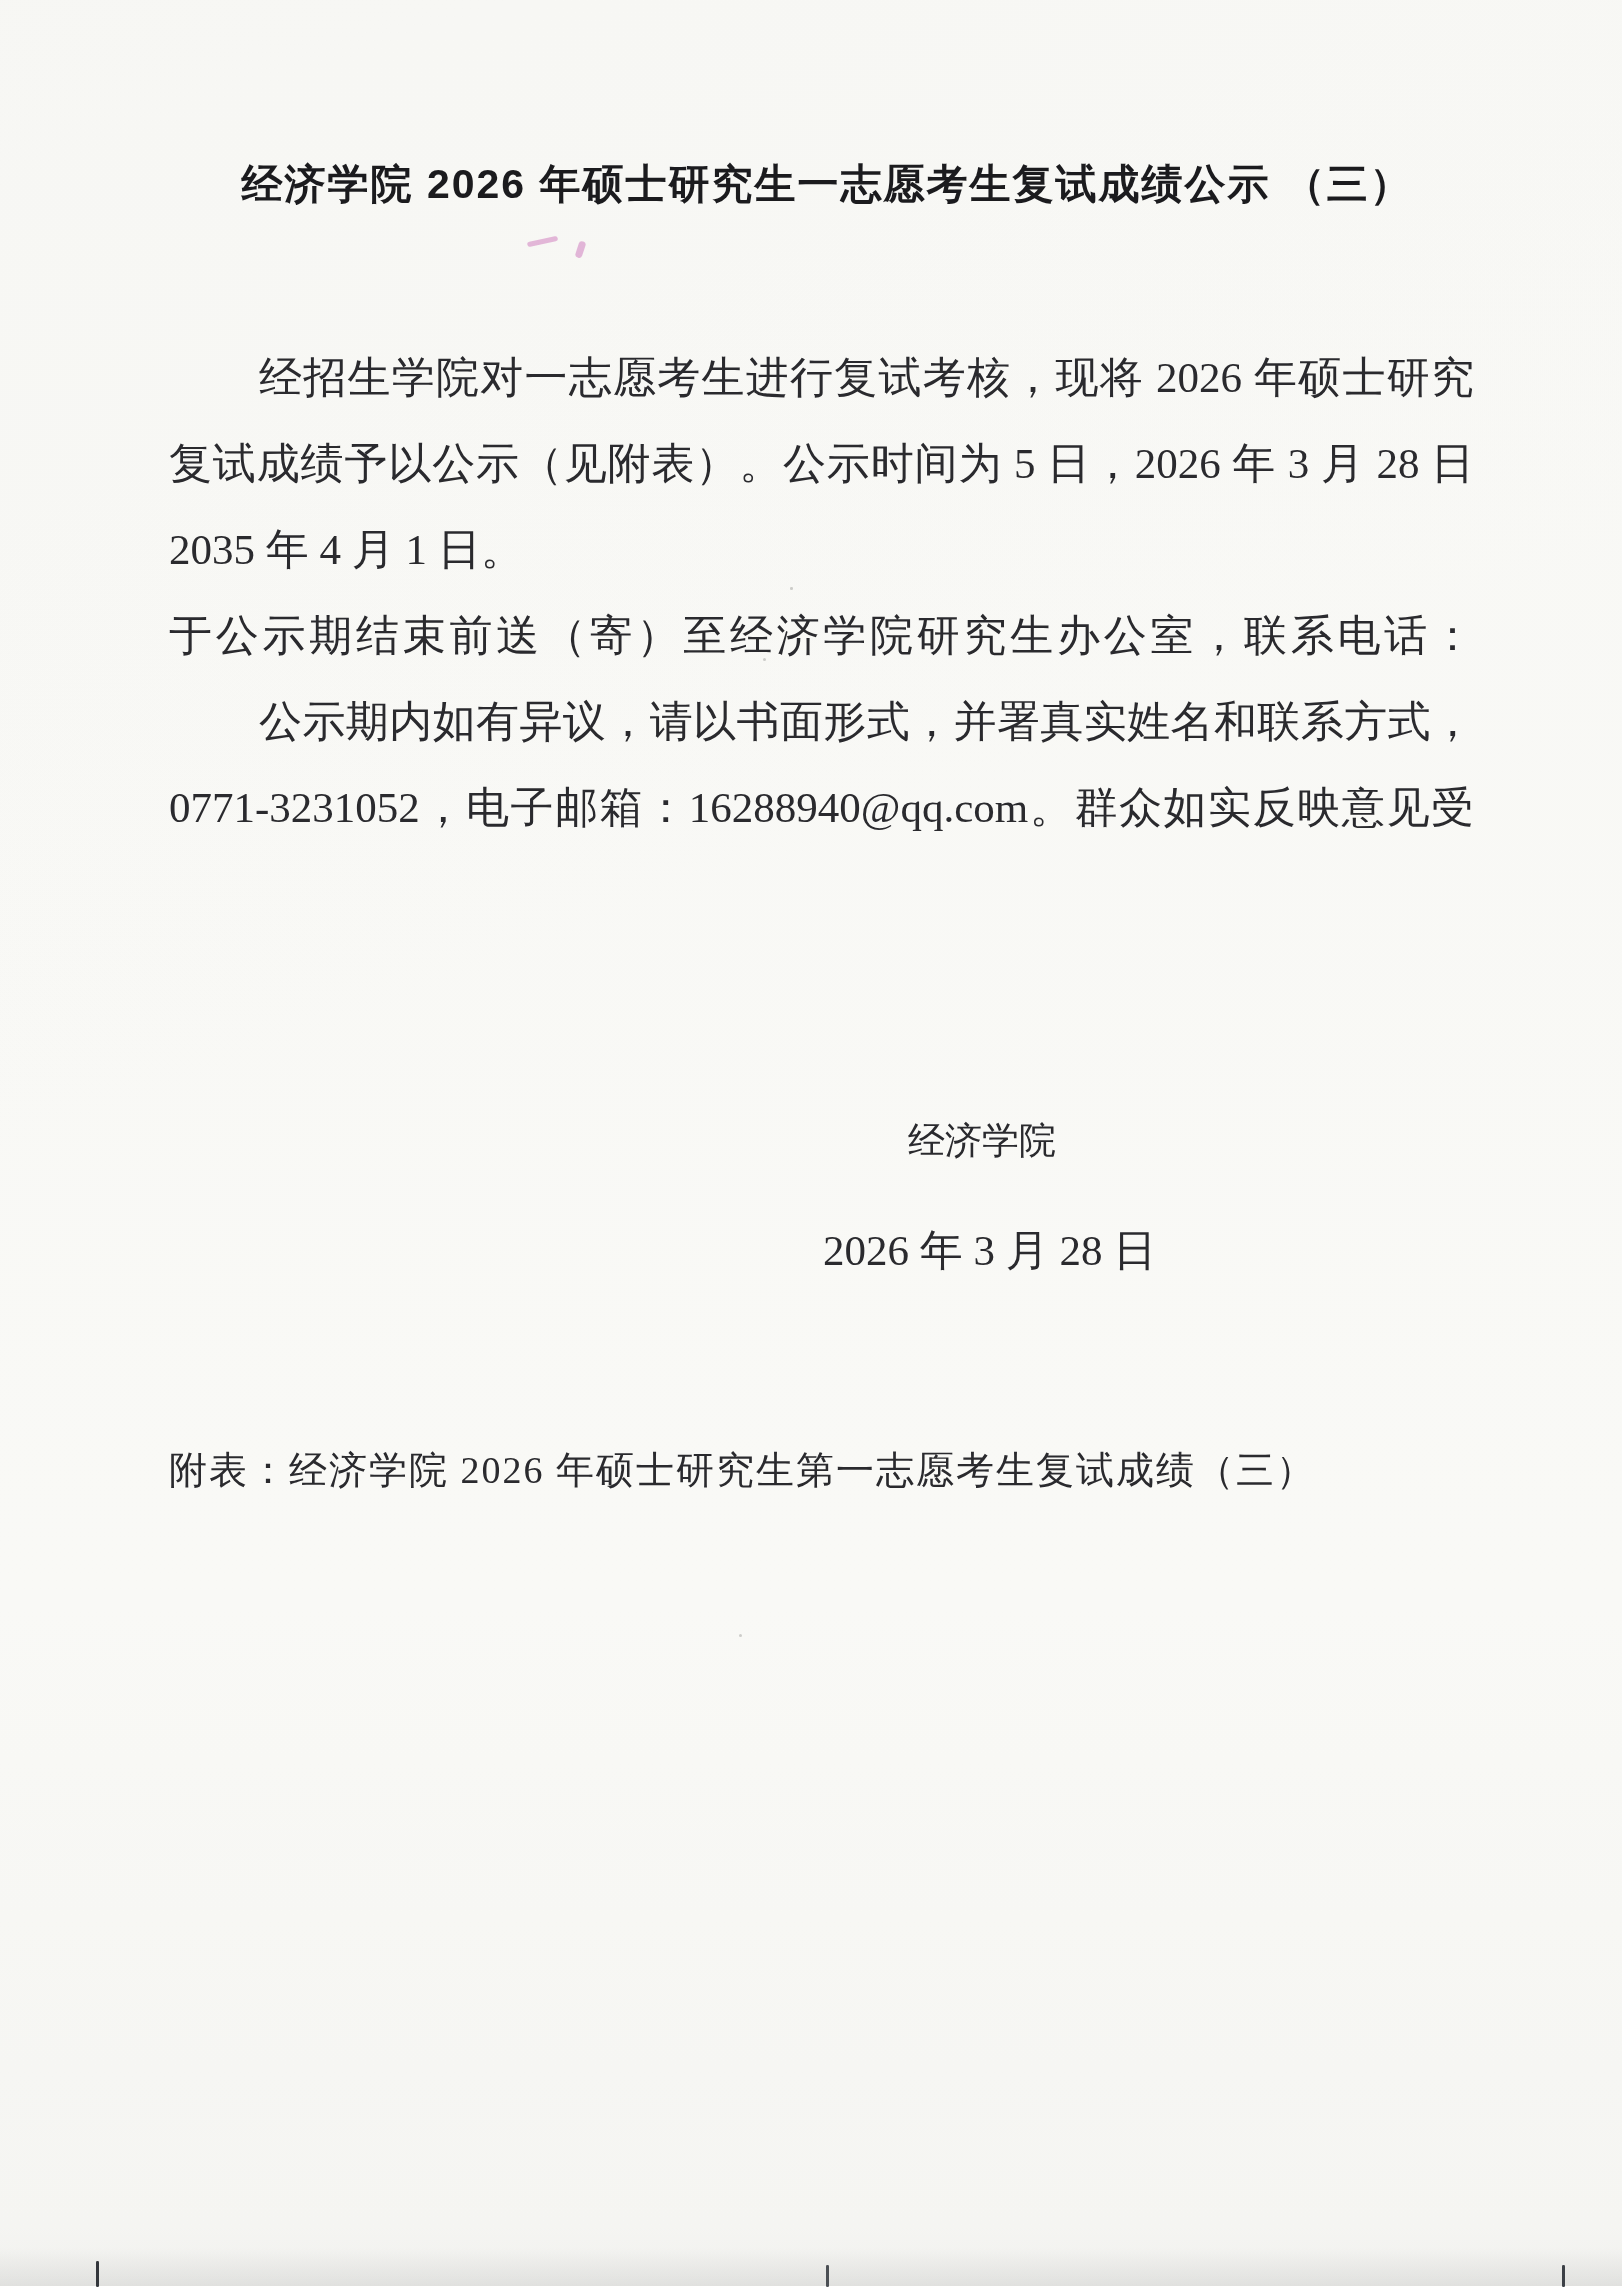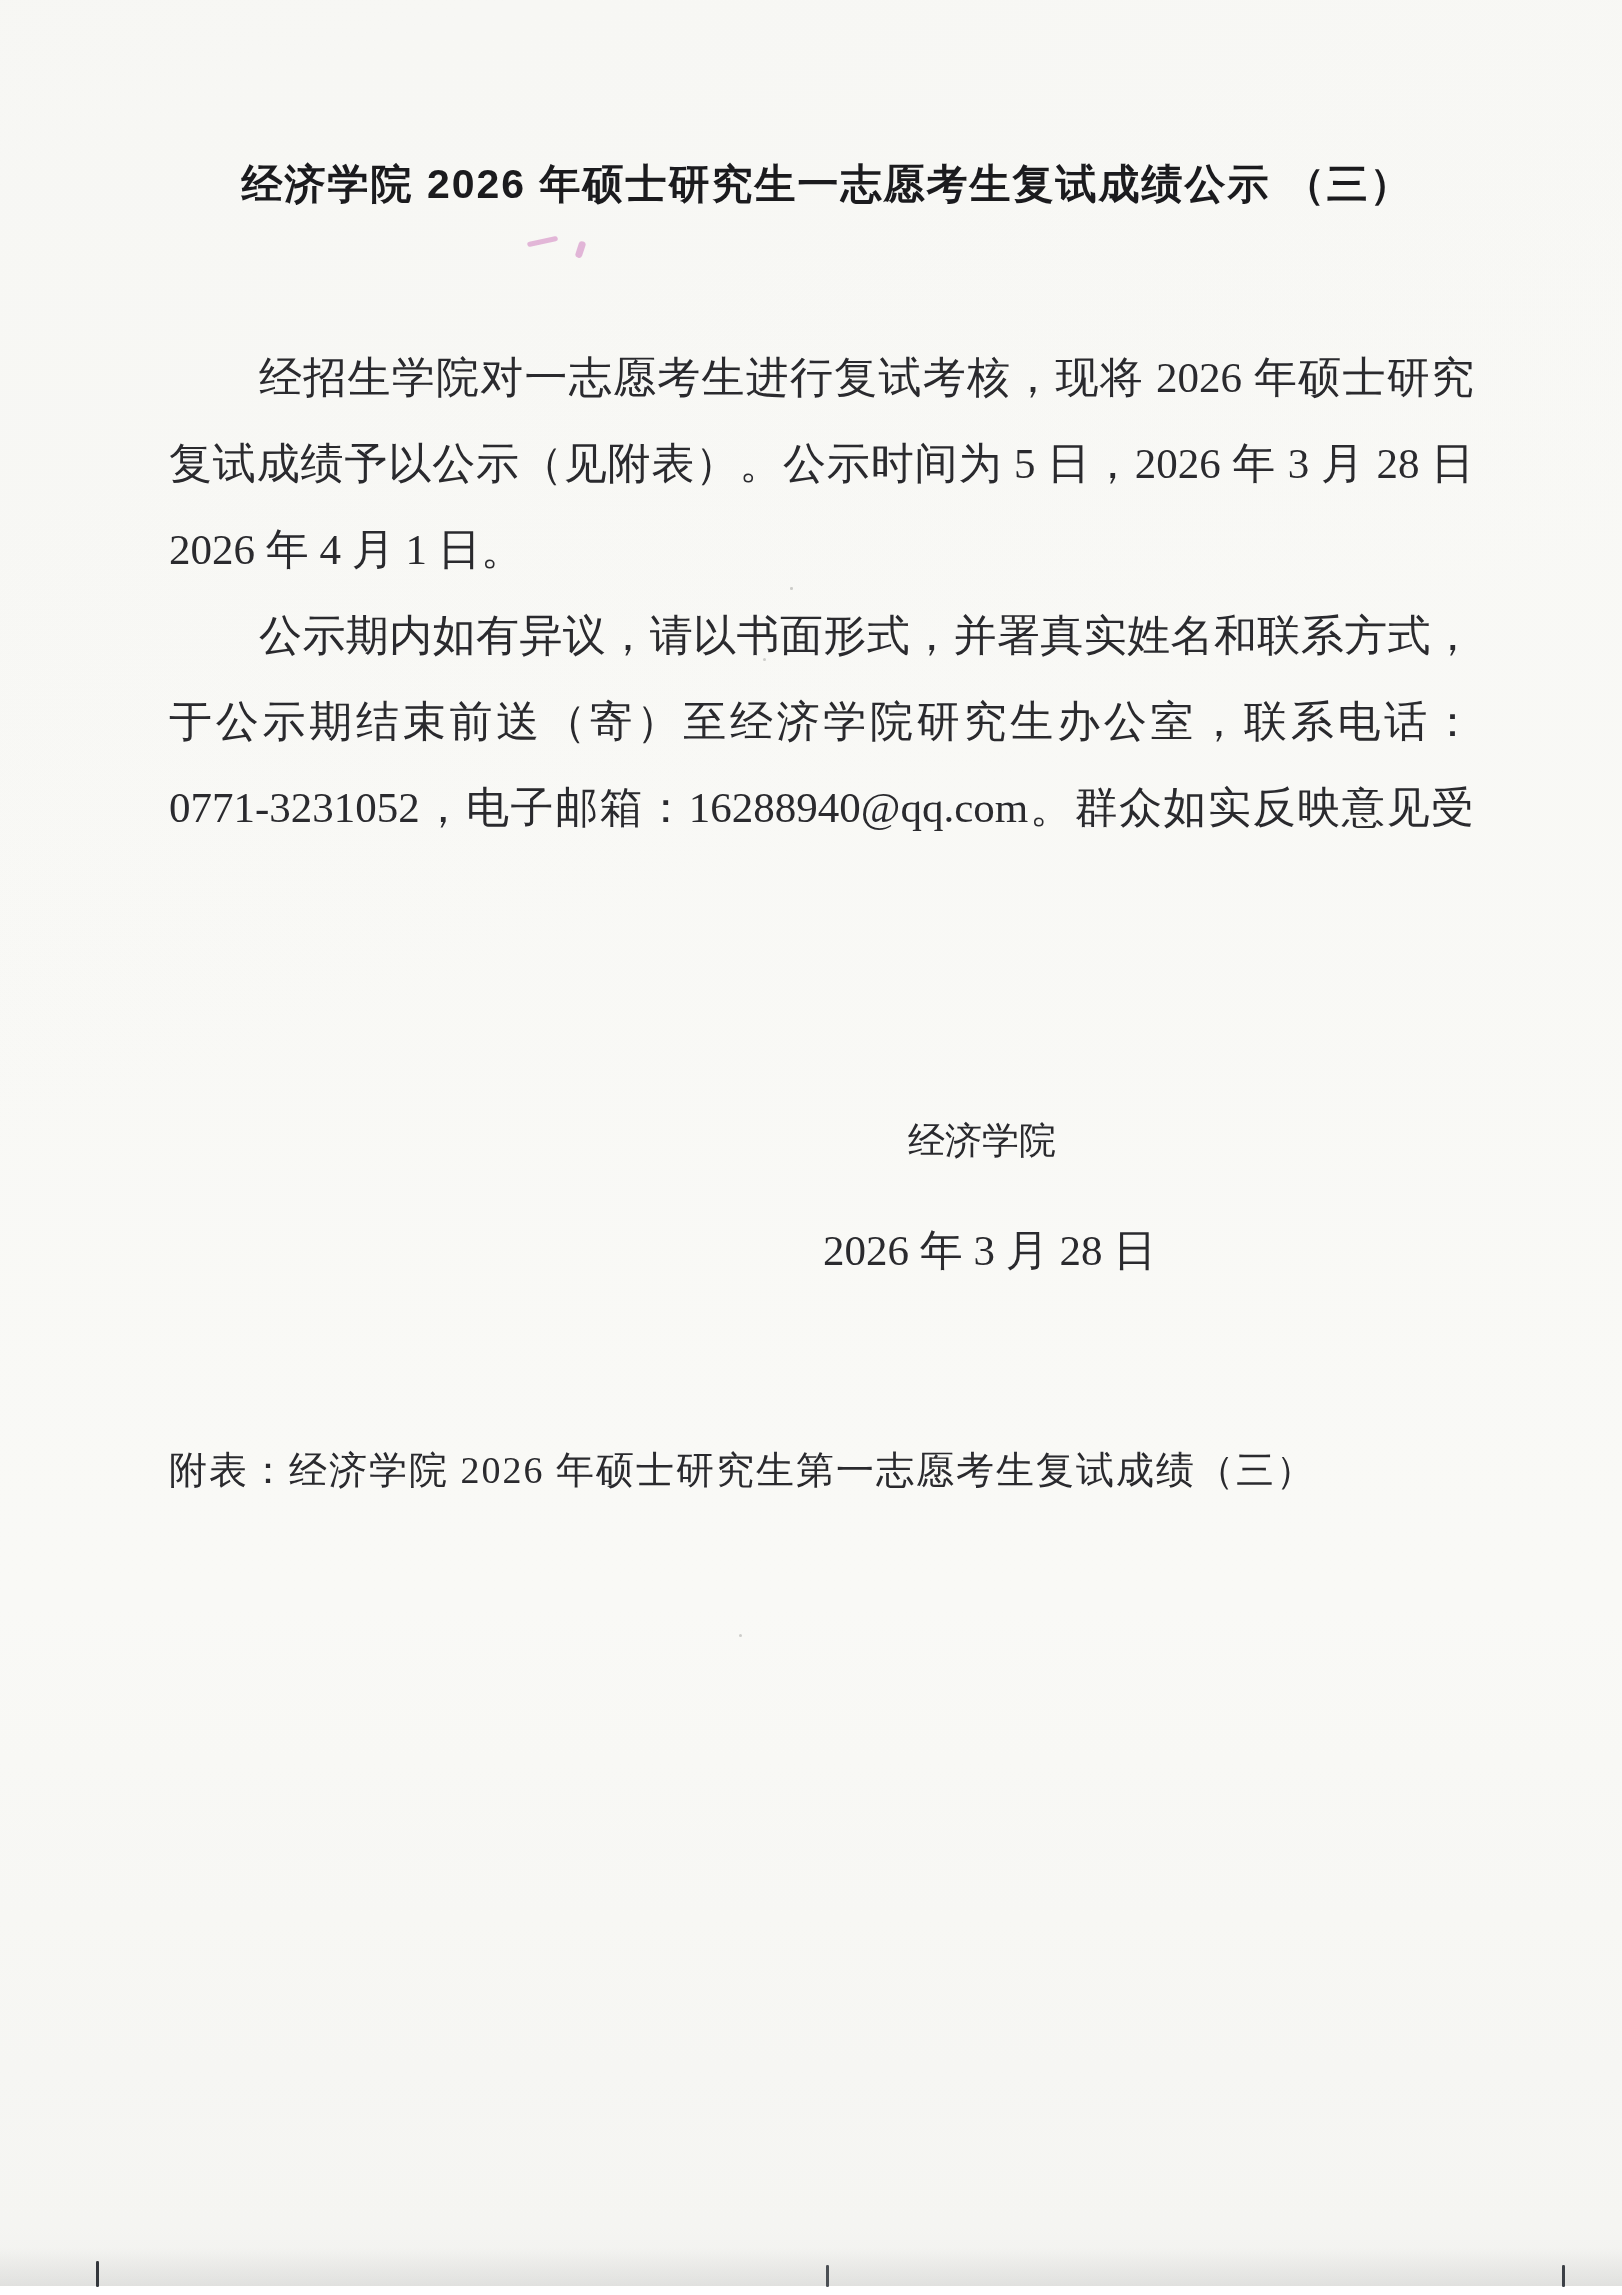--- a/index.html
+++ b/index.html
@@ -116,23 +116,23 @@
 <div class="page">
 
   <h1 class="title">经济学院 2026 年硕士研究生一志愿考生复试成绩公示 （三）</h1>
 
   <span class="pink-mark pm1"></span>
   <span class="pink-mark pm2"></span>
 
   <div class="body-block">
     <p class="bline indent fill">经招生学院对一志愿考生进行复试考核，现将 2026 年硕士研究生</p>
     <p class="bline fill">复试成绩予以公示（见附表）。公示时间为 5 日，2026 年 3 月 28 日～</p>
-    <p class="bline">2026 年 4 月 1 日。</p>
+    <p class="bline">2035 年 4 月 1 日。</p>
+    <p class="bline fill">于公示期结束前送（寄）至经济学院研究生办公室，联系电话：</p>
     <p class="bline indent fill">公示期内如有异议，请以书面形式，并署真实姓名和联系方式，</p>
-    <p class="bline fill">于公示期结束前送（寄）至经济学院研究生办公室，联系电话：</p>
     <p class="bline fill">0771-3231052，电子邮箱：16288940@qq.com。群众如实反映意见受法</p>
   </div>
 
   <div class="signature">经济学院</div>
 
   <div class="sig-date">2026 年 3 月 28 日</div>
 
   <div class="attachment">附表：经济学院 2026 年硕士研究生第一志愿考生复试成绩（三）</div>
 
   <span class="speck sp1"></span>

